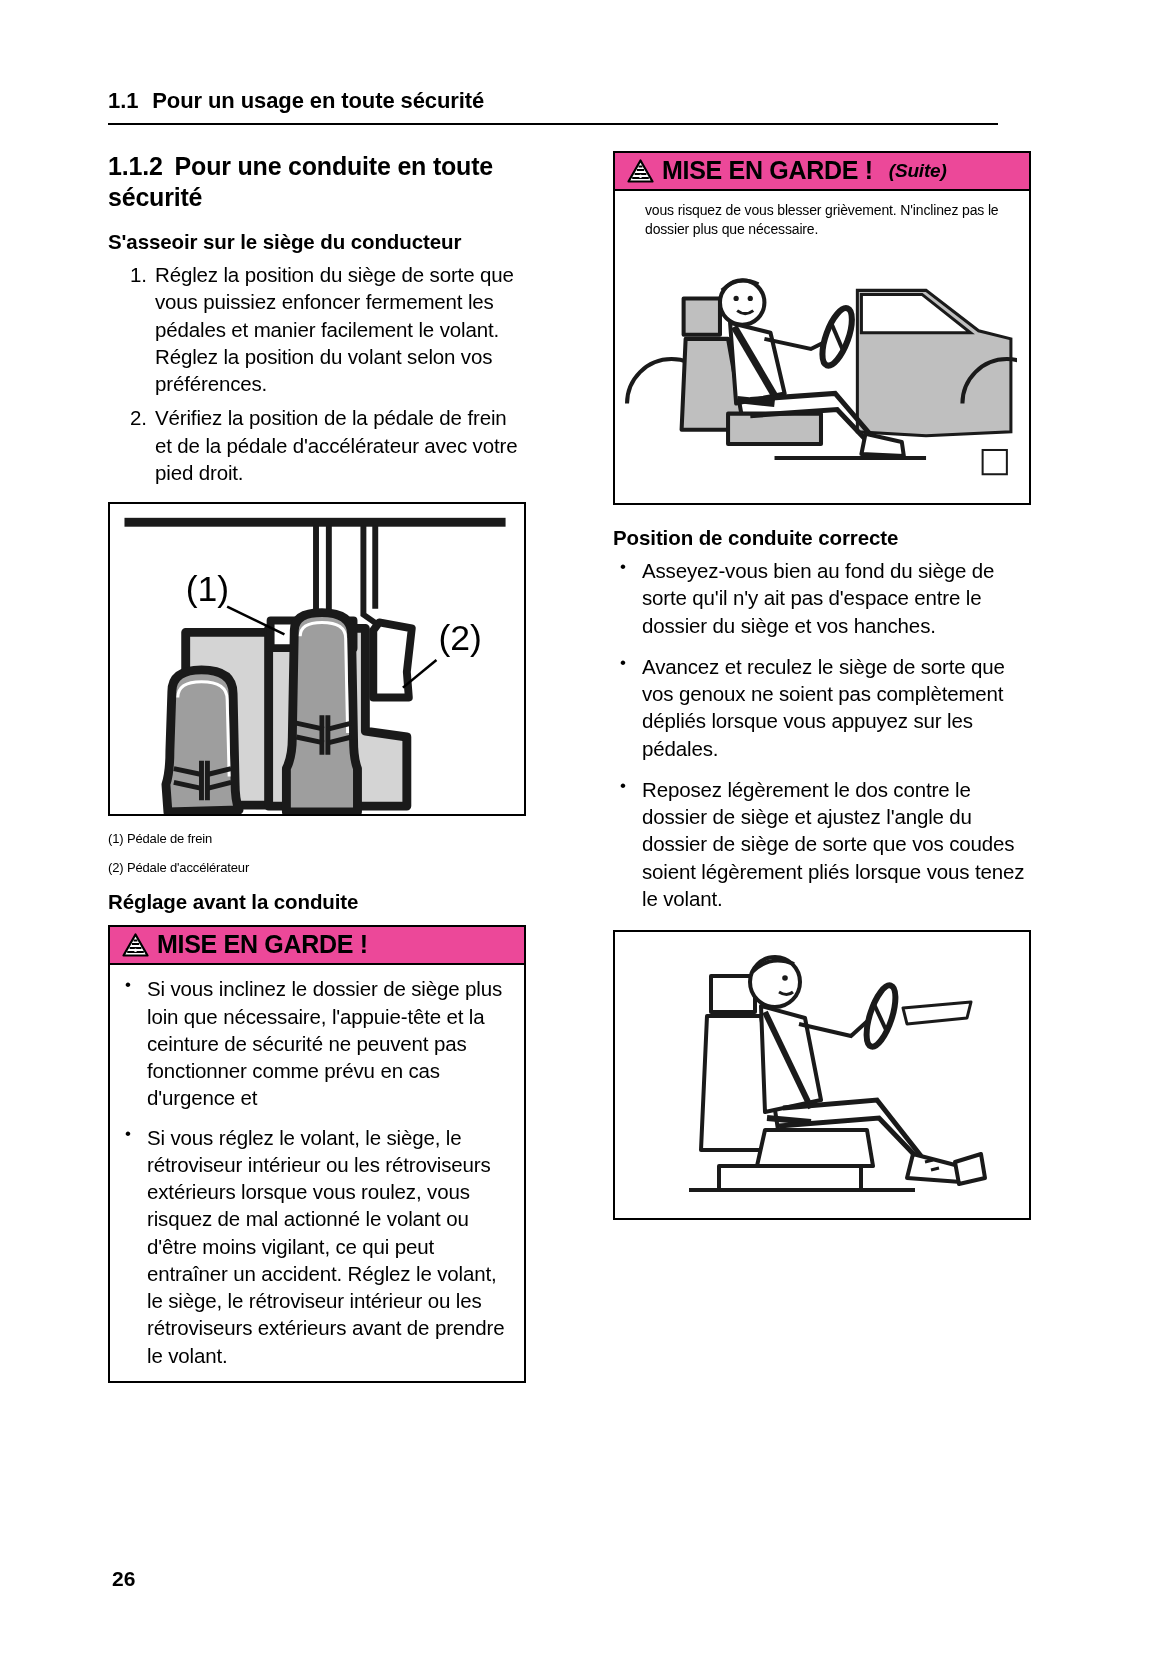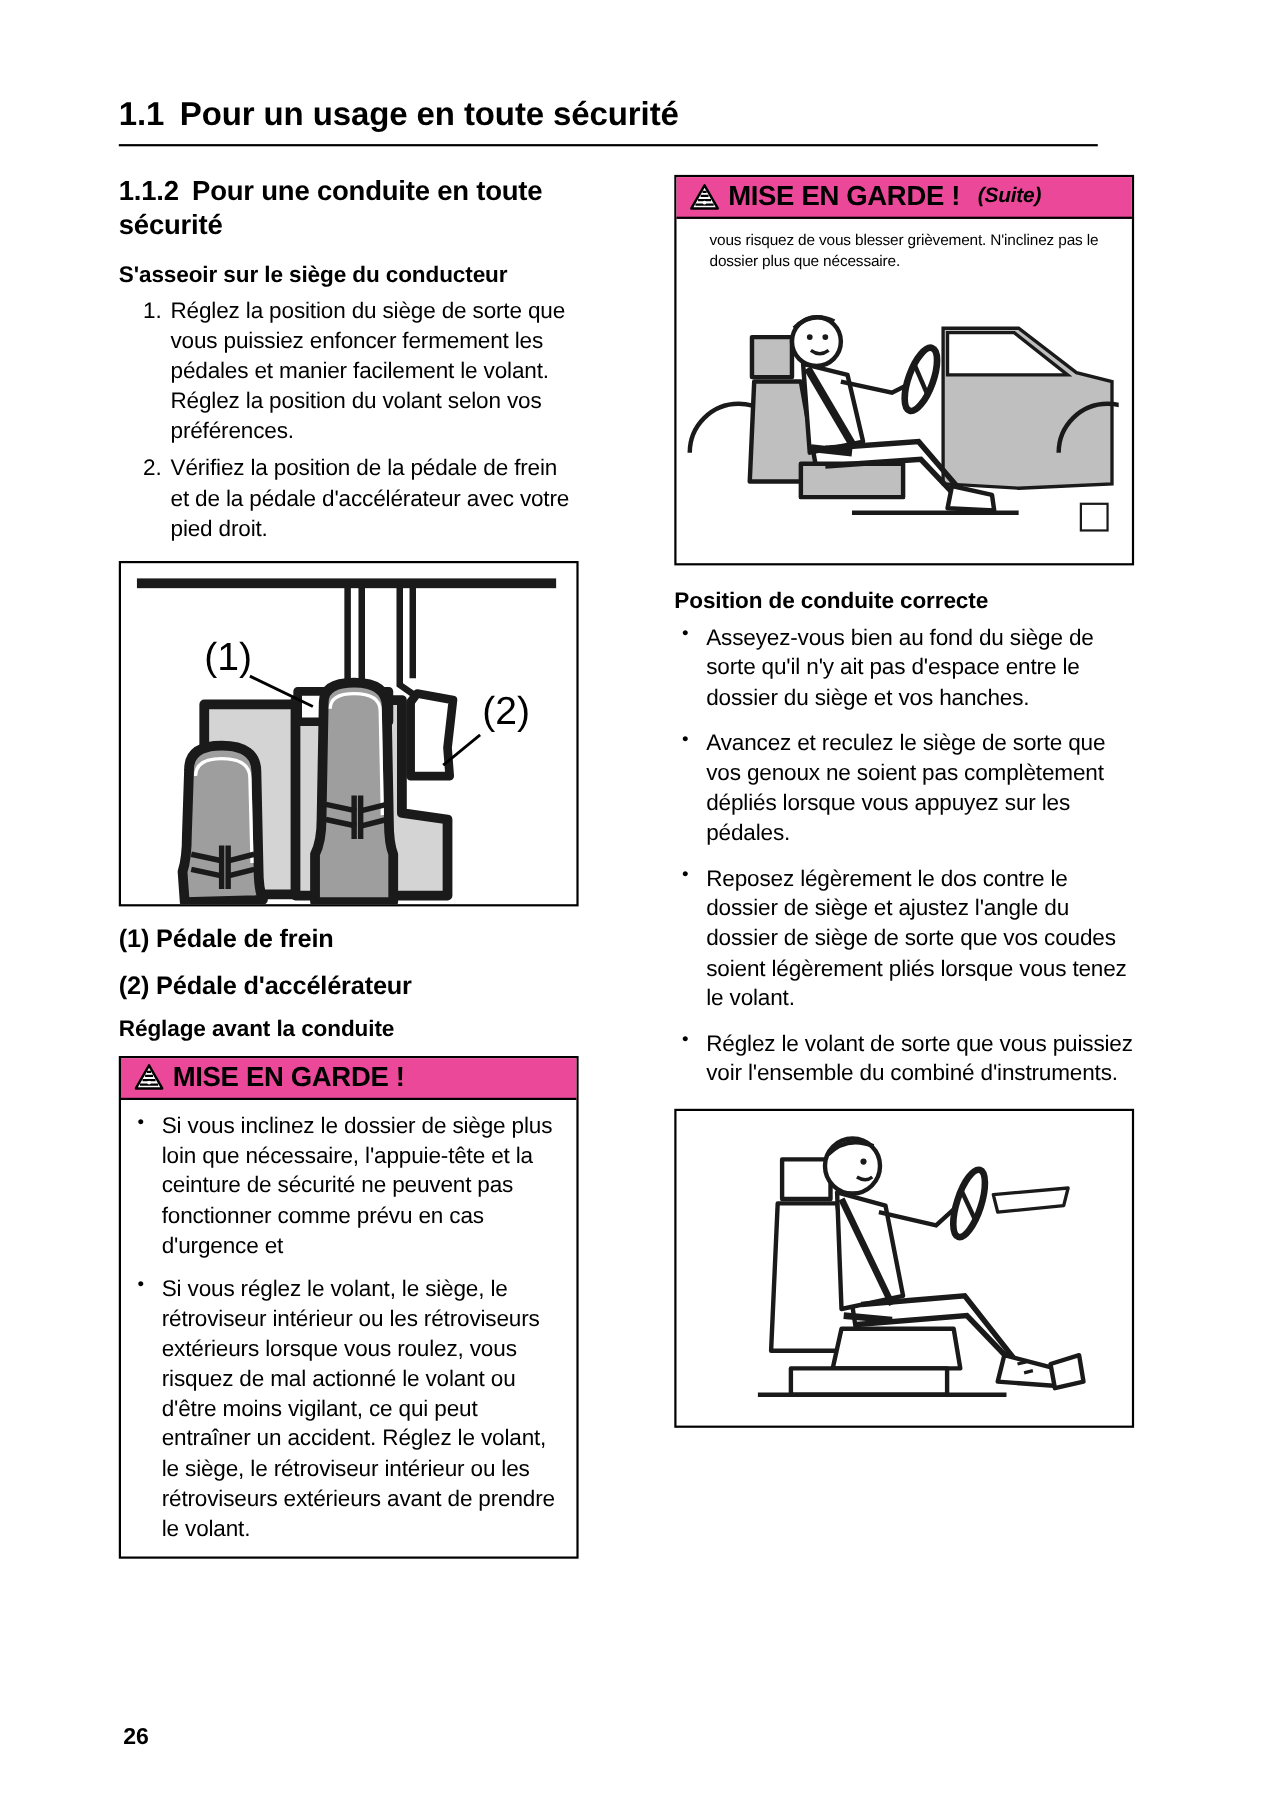--- a/index.html
+++ b/index.html
@@ -20,21 +20,21 @@
     position: absolute;
     left: 0; top: 0;
     width: 1165px;
     height: 1653px;
     box-sizing: border-box;
     padding: 88px 108px 0 108px;
   }
 
   
   .runhead {
-    font-size: 30px;
+    font-size: 22px;
     font-weight: bold;
     letter-spacing: -0.1px;
     padding-bottom: 9px;
     border-bottom: 2.5px solid #000;
     width: 890px;
   }
   .runhead .num { margin-right: 14px; }
 
   
   .columns {
@@ -121,25 +121,24 @@
     border: 2.2px solid #000;
     background: #fff;
     box-sizing: border-box;
     position: relative;
   }
   .fig-pedals { width: 418px; height: 314px; margin: 16px 0 14px 0; }
   .fig-seat-bottom { width: 418px; height: 290px; margin: 18px 0 0 0; }
   .figure svg { display: block; width: 100%; height: 100%; }
 
   p.caption {
-    font-size: 23px;
+    font-size: 13px;
     line-height: 1.33;
     margin: 0 0 12px 0;
     letter-spacing: -0.15px;
-    font-weight: bold;
   }
 
   
   .warnbox {
     border: 2.2px solid #000;
     box-sizing: border-box;
     background: #fff;
     margin-top: 10px;
   }
   .warnbox .bar {
@@ -333,21 +332,20 @@
         </div>
       </div>
 
       <h3 class="sub spaced">Position de conduite correcte</h3>
 
 
       <ul class="bullets">
         <li>Asseyez-vous bien au fond du siège de sorte qu'il n'y ait pas d'espace entre le dossier du siège et vos hanches.</li>
         <li>Avancez et reculez le siège de sorte que vos genoux ne soient pas complètement dépliés lorsque vous appuyez sur les pédales.</li>
         <li>Reposez légèrement le dos contre le dossier de siège et ajustez l'angle du dossier de siège de sorte que vos coudes soient légèrement pliés lorsque vous tenez le volant.</li>
-        <li>Réglez le volant de sorte que vous puissiez voir l'ensemble du combiné d'instruments.</li>
       </ul>
 
       <div class="figure fig-seat-bottom">
         <svg viewBox="0 0 414 286" xmlns="http://www.w3.org/2000/svg">
 
           <path d="M96 44 L140 44 L140 80 L96 80 Z" fill="#ffffff" stroke="#1a1a1a" stroke-width="4" stroke-linejoin="round"></path>
 
           <path d="M92 84 L146 84 L166 218 L86 218 Z" fill="#ffffff" stroke="#1a1a1a" stroke-width="4" stroke-linejoin="round"></path>
 
           <path d="M150 198 L252 198 L258 234 L142 234 Z" fill="#ffffff" stroke="#1a1a1a" stroke-width="4" stroke-linejoin="round"></path>

